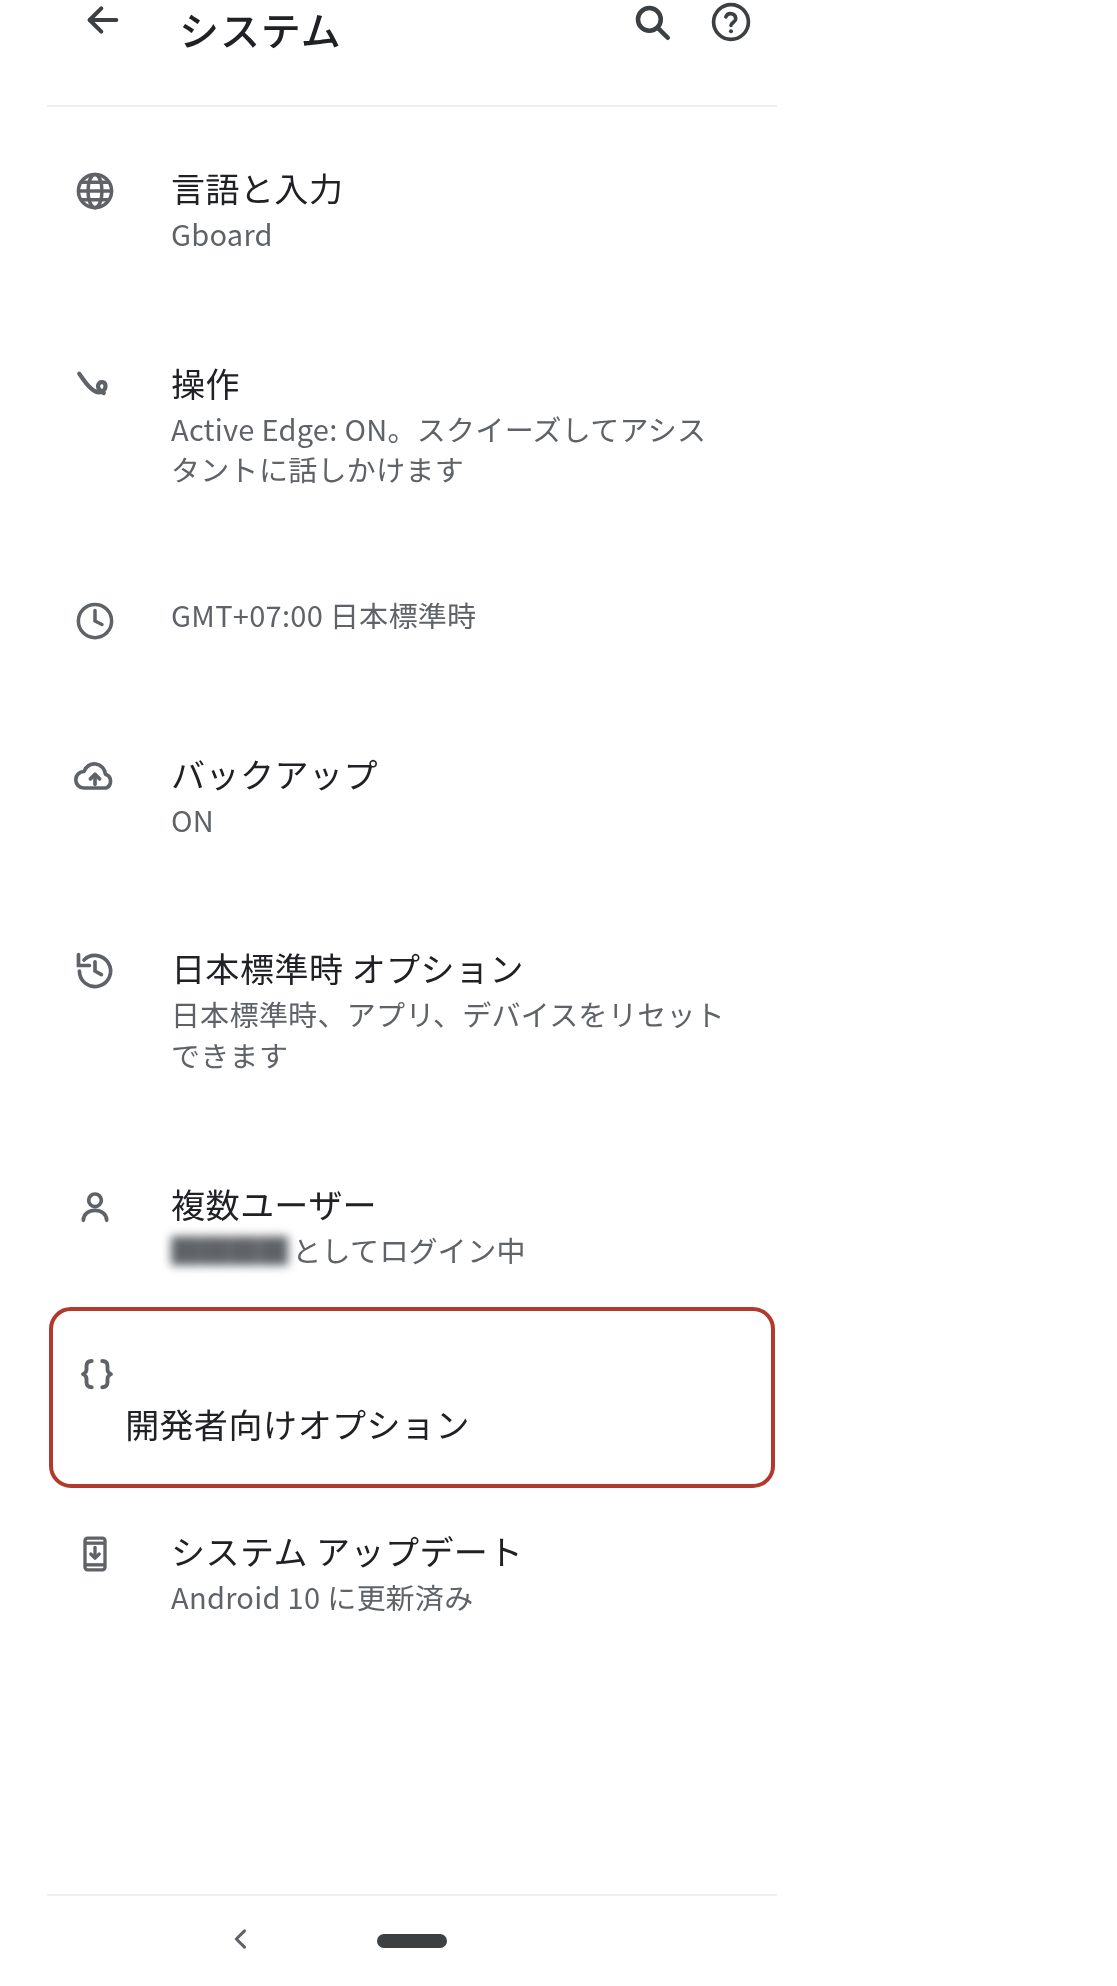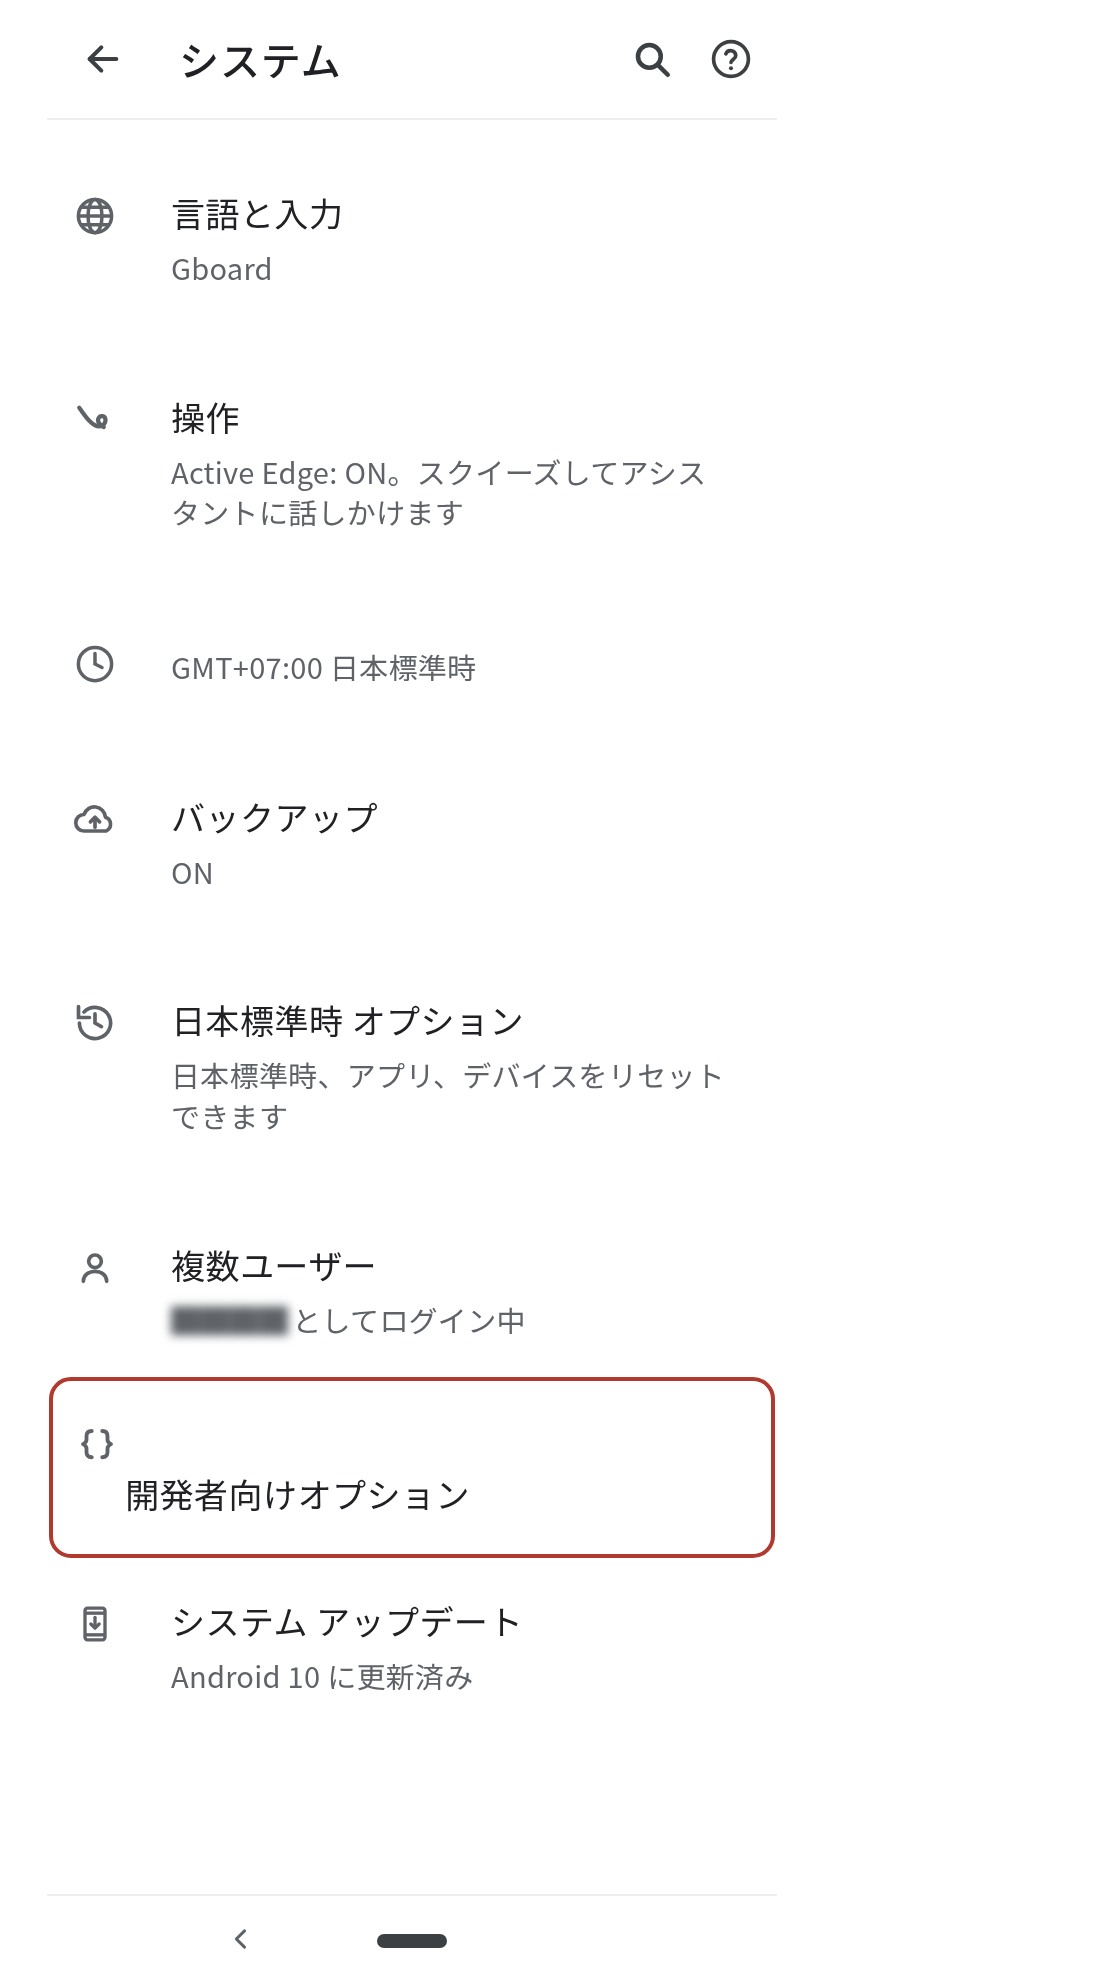--- a/index.html
+++ b/index.html
@@ -26,22 +26,22 @@
     .content-area {
       position: absolute;
       top: 0;
       left: 47px;
       right: 340px;
       height: 1986px;
       background: #ffffff;
     }
     .app-bar {
       display: flex;
-      align-items: center;
-      height: 120px;
+      align-items: flex-start;
+      height: 107px;
       padding: 0 24px 0 24px;
       border-bottom: 2px solid #eeeeee;
     }
     .back-wrap {
       width: 64px;
       display: flex;
       justify-content: center;
       align-items: center;
     }
     .app-title {
@@ -57,21 +57,21 @@
       gap: 36px;
       align-items: center;
     }
     .icon-btn {
       color: #5f6368;
       display: flex;
       align-items: center;
       justify-content: center;
     }
     .settings-list {
-      padding-top: 36px;
+      padding-top: 24px;
     }
     .setting-row {
       display: flex;
       align-items: flex-start;
       padding: 32px 24px 32px 24px;
       min-height: 90px;
     }
     .setting-icon {
       width: 48px;
       height: 48px;
@@ -89,21 +89,21 @@
     }
     .setting-title {
       font-size: 34px;
       color: #202124;
       font-weight: 400;
       letter-spacing: 0.5px;
     }
     .setting-subtitle {
       font-size: 29px;
       color: #5f6368;
-      margin-top: 10px;
+      margin-top: 1px;
       line-height: 1.4;
       letter-spacing: 0.3px;
     }
     .gap-lg { height: 40px; }
     .highlight-box {
       border: 4px solid #b03a2e;
       border-radius: 22px;
       margin: 6px 2px 6px 2px;
     }
     .highlight-box .setting-row {

